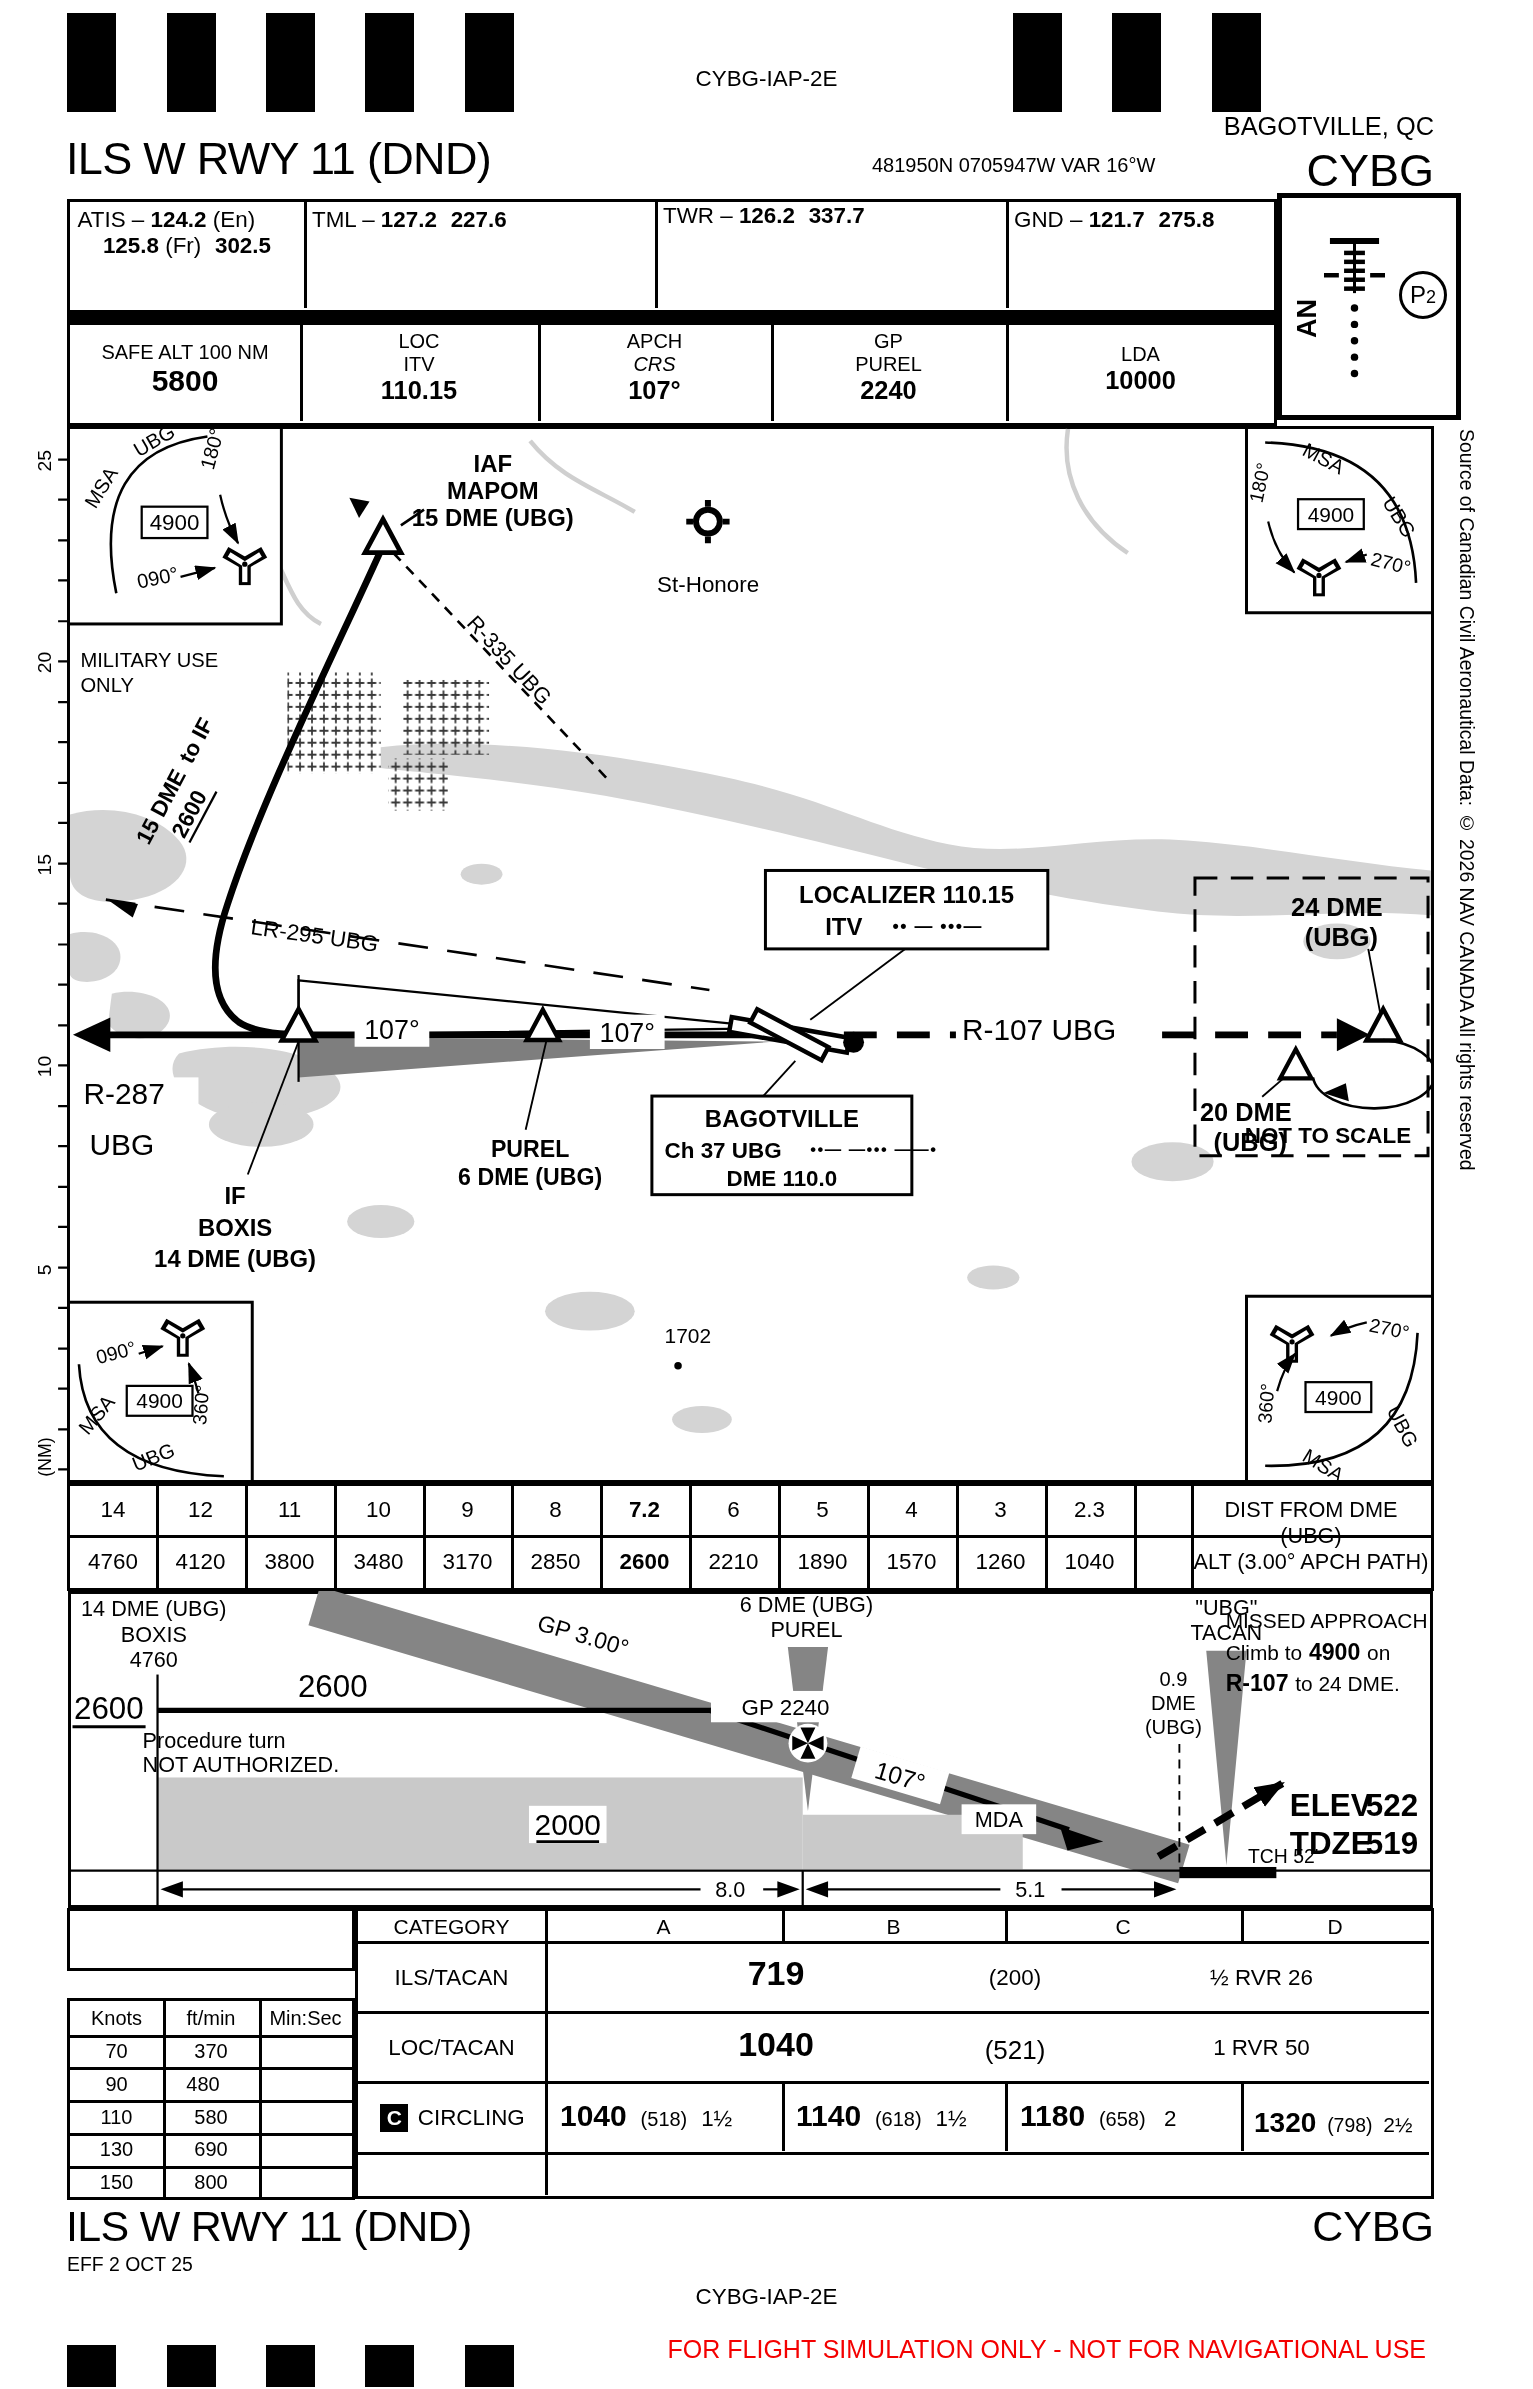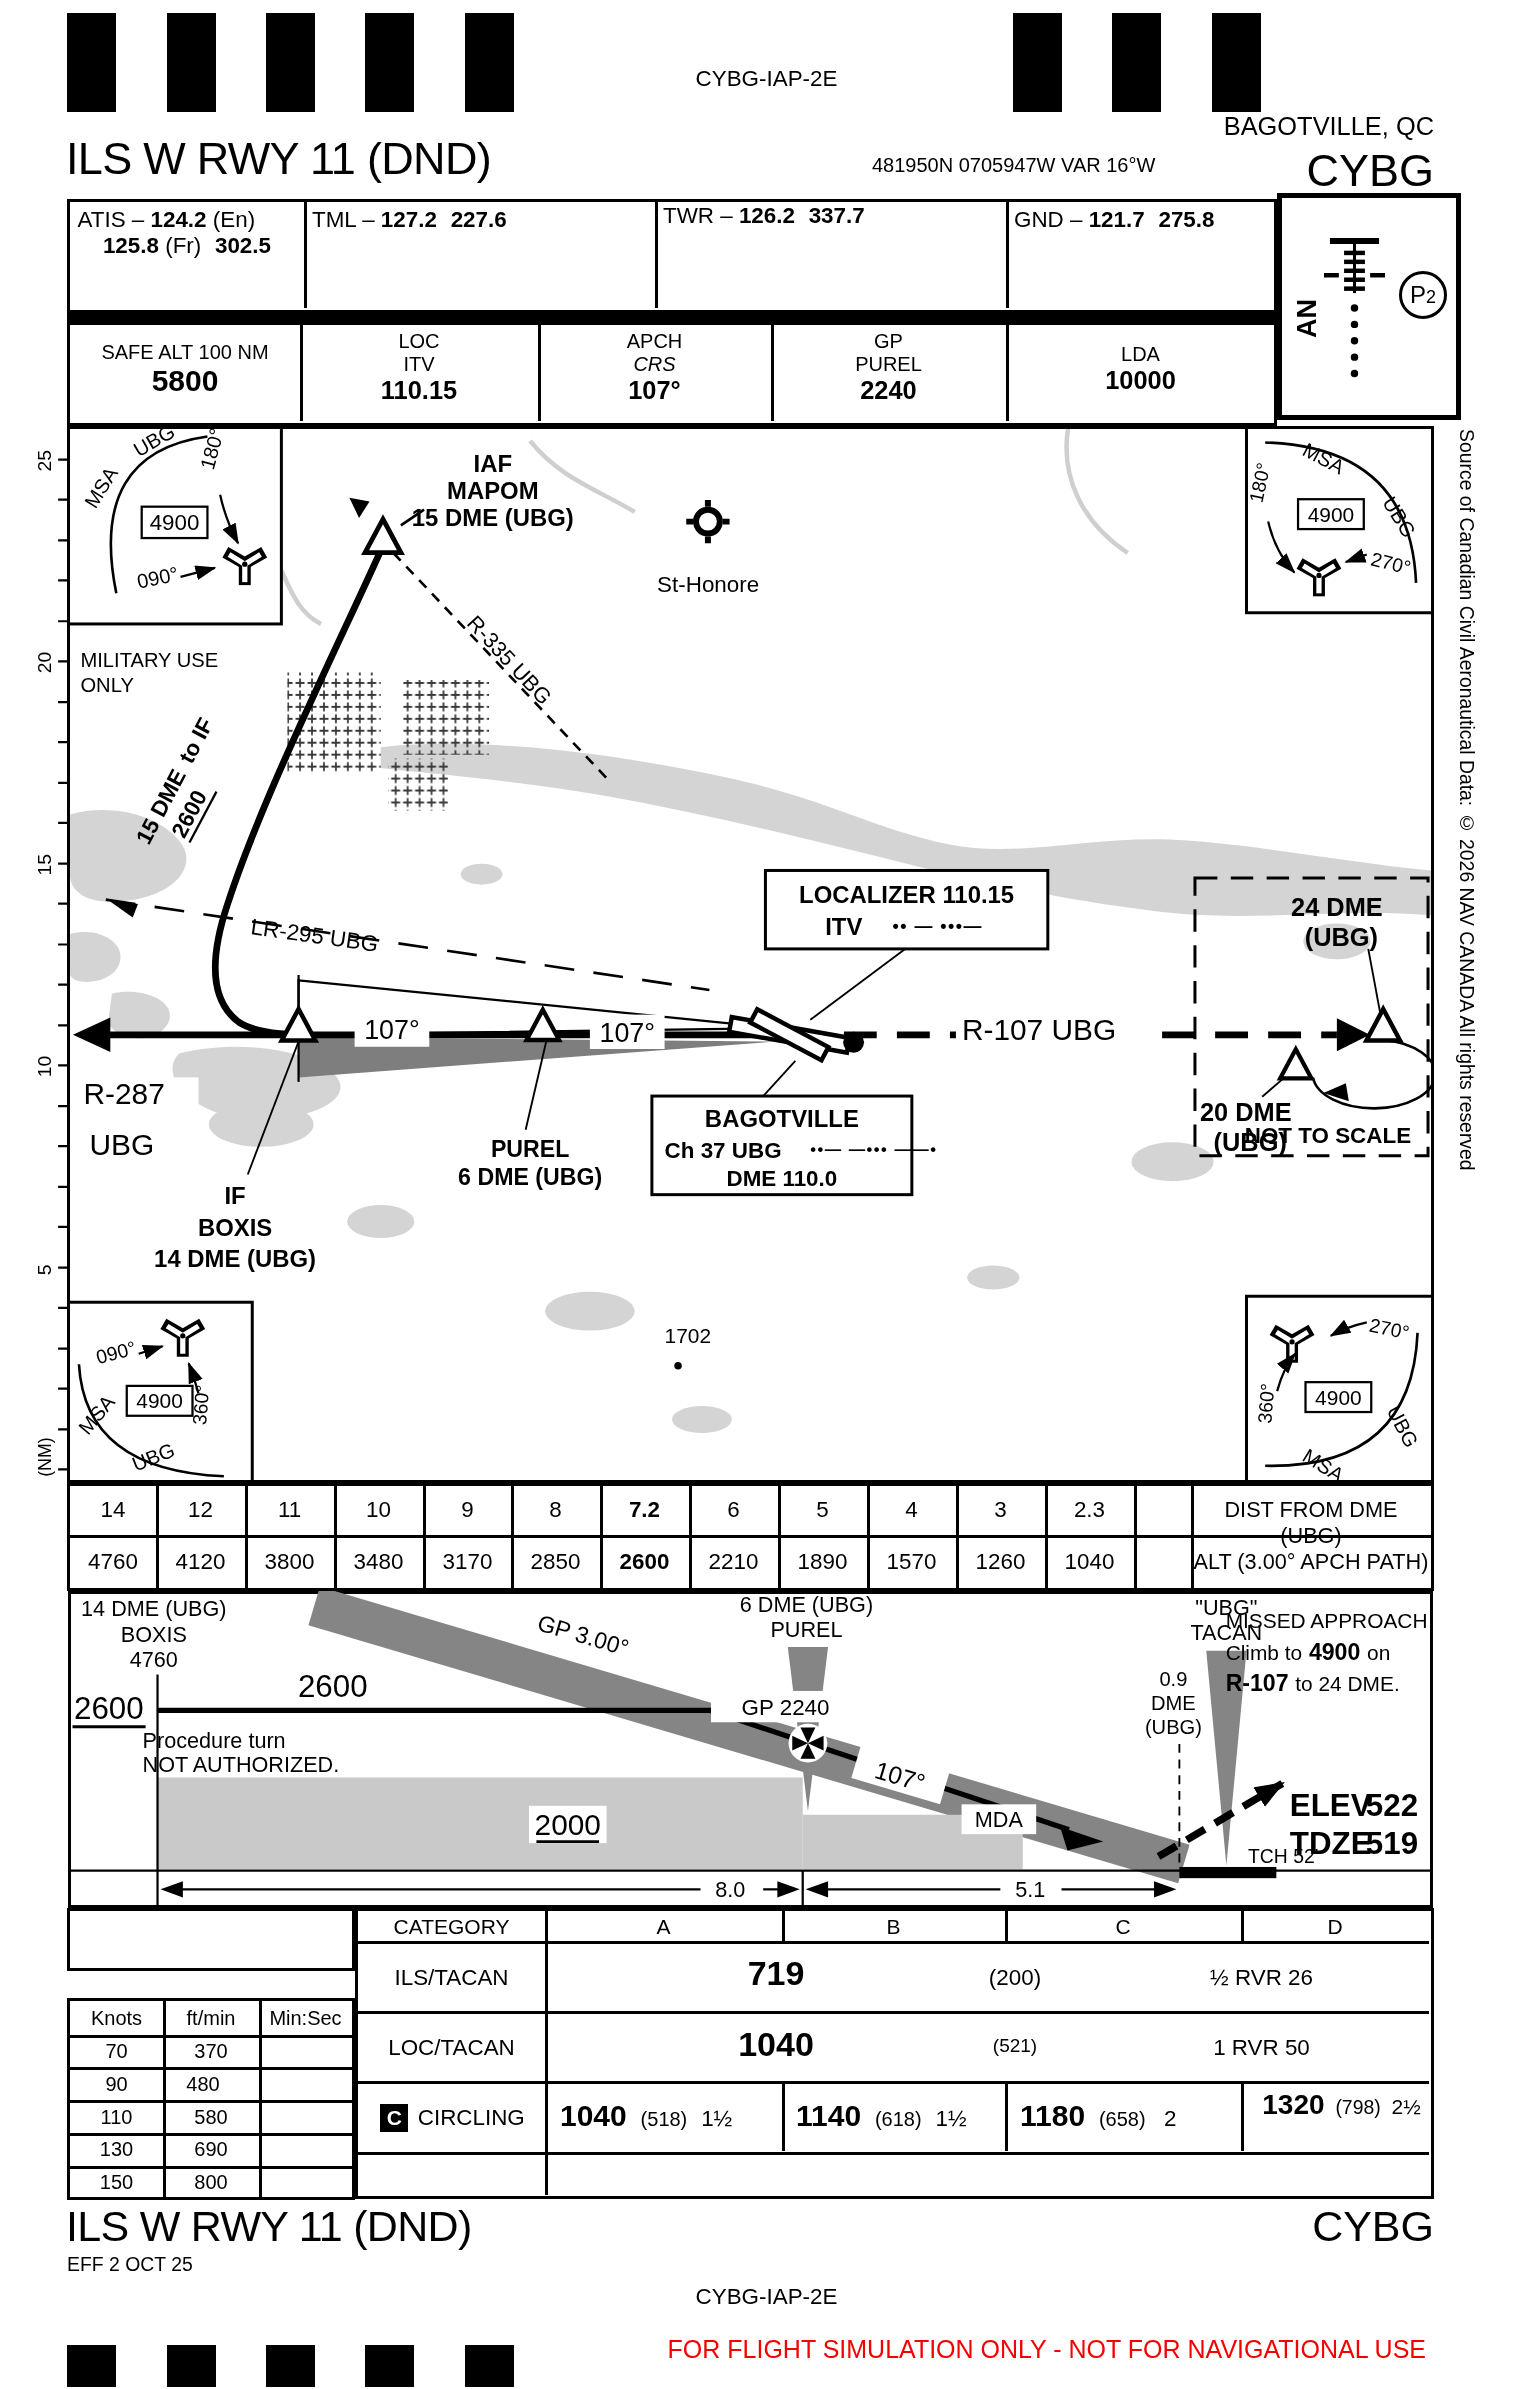--- a/index.html
+++ b/index.html
@@ -532,21 +532,21 @@
     <div class="abs ctr" style="left:647px;top:3.7px;width:236px;font-size:21px;">C</div>
     <div class="abs ctr" style="left:883px;top:3.7px;width:188px;font-size:21px;">D</div>
 
     <div class="abs ctr" style="left:0;top:54px;width:187px;font-size:22.4px;">ILS/TACAN</div>
     <div class="abs ctr b" style="left:351px;top:43px;width:134px;font-size:34px;">719</div>
     <div class="abs ctr" style="left:590px;top:54px;width:134px;font-size:22.4px;">(200)</div>
     <div class="abs ctr" style="left:814px;top:54px;width:179px;font-size:22.4px;">½ RVR 26</div>
 
     <div class="abs ctr" style="left:0;top:124px;width:187px;font-size:22.4px;">LOC/TACAN</div>
     <div class="abs ctr b" style="left:351px;top:114px;width:134px;font-size:34px;">1040</div>
-    <div class="abs ctr" style="left:590px;top:124px;width:134px;font-size:19px;">(521)</div>
+    <div class="abs ctr" style="left:590px;top:124px;width:134px;font-size:26px;">(521)</div>
     <div class="abs ctr" style="left:814px;top:124px;width:179px;font-size:22.4px;">1 RVR 50</div>
 
     <div class="abs" style="left:22.4px;top:193px;">
       <span class="b" style="display:inline-block;background:#000;color:#fff;width:28px;height:28px;text-align:center;line-height:28px;font-size:21px;vertical-align:middle;">C</span>
       <span style="font-size:22.4px;margin-left:6px;vertical-align:middle;">CIRCLING</span>
     </div>
     <div class="abs" style="left:202px;top:188px;width:222px;">
       <span class="b" style="font-size:30px;">1040</span>
       <span style="font-size:20px;margin-left:10.5px;">(518)</span>
       <span style="font-size:22.4px;margin-left:10.5px;">1½</span>
@@ -554,21 +554,21 @@
     <div class="abs" style="left:438px;top:188px;width:208px;">
       <span class="b" style="font-size:30px;">1140</span>
       <span style="font-size:20px;margin-left:10.5px;">(618)</span>
       <span style="font-size:22.4px;margin-left:10.5px;">1½</span>
     </div>
     <div class="abs" style="left:662px;top:188px;width:221px;">
       <span class="b" style="font-size:30px;">1180</span>
       <span style="font-size:20px;margin-left:10.5px;">(658)</span>
       <span style="font-size:22.4px;margin-left:15px;">2</span>
     </div>
-    <div class="abs" style="left:896px;top:178px;width:175px;text-align:center;">
+    <div class="abs" style="left:896px;top:196px;width:175px;">
       <span class="b" style="font-size:28px;">1320</span>
       <span style="font-size:19.4px;margin-left:7.5px;">(798)</span>
       <span style="font-size:21px;margin-left:7.5px;">2½</span>
     </div>
   </div>
 </div>
 
 <div class="abs" style="left:66px;top:2202px;font-size:43px;letter-spacing:-0.7px;">ILS W RWY 11 (DND)</div>
 <div class="abs" style="right:99px;top:2202px;font-size:43px;">CYBG</div>
 <div class="abs" style="left:67px;top:2253px;font-size:19.4px;">EFF 2 OCT 25</div>

